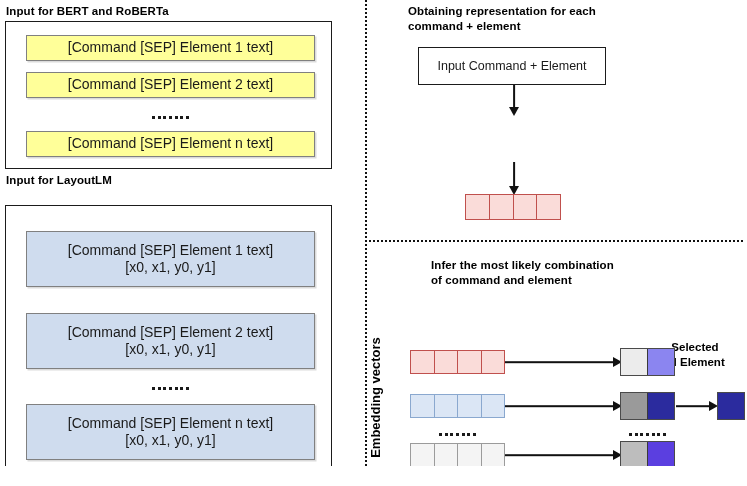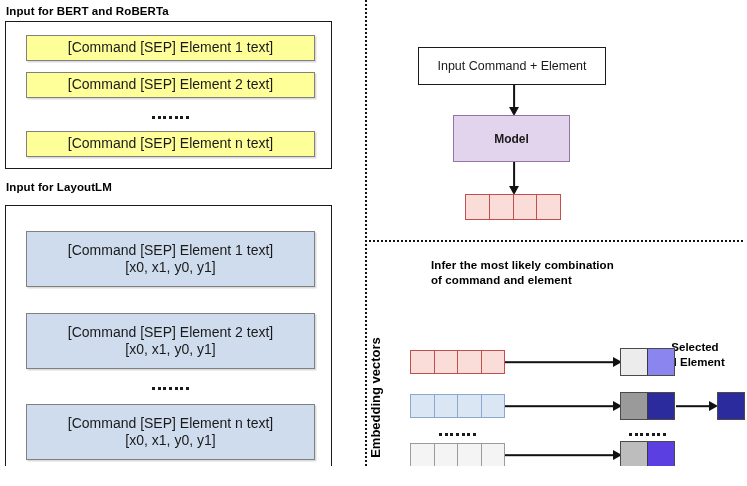--- a/index.html
+++ b/index.html
@@ -201,21 +201,21 @@
       <i></i>
       <i></i>
       <i></i>
       <i></i>
       <i></i>
       <i></i>
   </div>
 
   <div class="abs chip chip-yellow" style="left:26px; top:131px; width:289px; height:26px;">[Command [SEP] Element n text]</div>
 
-  <div class="abs panel-title" style="left:6px; top:180px; width:300px;">Input for LayoutLM</div>
+  <div class="abs panel-title" style="left:6px; top:173px; width:300px;">Input for LayoutLM</div>
 
   <div class="abs outer-box" style="left:5px; top:205px; width:327px; height:275px;"></div>
 
   <div class="abs chip chip-blue" style="left:26px; top:231px; width:289px; height:56px;">[Command [SEP] Element 1 text]
 [x0, x1, y0, y1]</div>
 
   <div class="abs chip chip-blue" style="left:26px; top:313px; width:289px; height:56px;">[Command [SEP] Element 2 text]
 [x0, x1, y0, y1]</div>
 
   <div class="abs ellipsis" style="left:26px; top:381px; width:289px; height:14px;">
@@ -227,29 +227,30 @@
       <i></i>
       <i></i>
   </div>
 
   <div class="abs chip chip-blue" style="left:26px; top:404px; width:289px; height:56px;">[Command [SEP] Element n text]
 [x0, x1, y0, y1]</div>
 
   <div class="abs divider-v" style="left:365px; top:0px; height:486px;"></div>
   <div class="abs divider-h" style="left:365px; top:240px; width:378px;"></div>
 
+  <div class="abs panel-title" style="left:408px; top:4px; width:320px;">Obtaining representation for each
+command + element</div>
 
   <div class="abs flow-box box-plain" style="left:418px; top:47px; width:188px; height:38px;">Input Command + Element</div>
 
   <div class="arrow-v" style="left:507px; top:85px; width:14px; height:31px;">
     <div class="shaft" style="height:23px;"></div>
     <div class="head"></div>
   </div>
 
-  <div class="abs flow-box box-model" style="left:453px; top:115px; width:117px; height:47px;">Model</div>
 
   <div class="arrow-v" style="left:507px; top:162px; width:14px; height:33px;">
     <div class="shaft" style="height:25px;"></div>
     <div class="head"></div>
   </div>
 
   <div class="abs vec vec-red" style="left:465px; top:194px; width:96px; height:26px;">
     <span></span>
       <span></span>
       <span></span>

